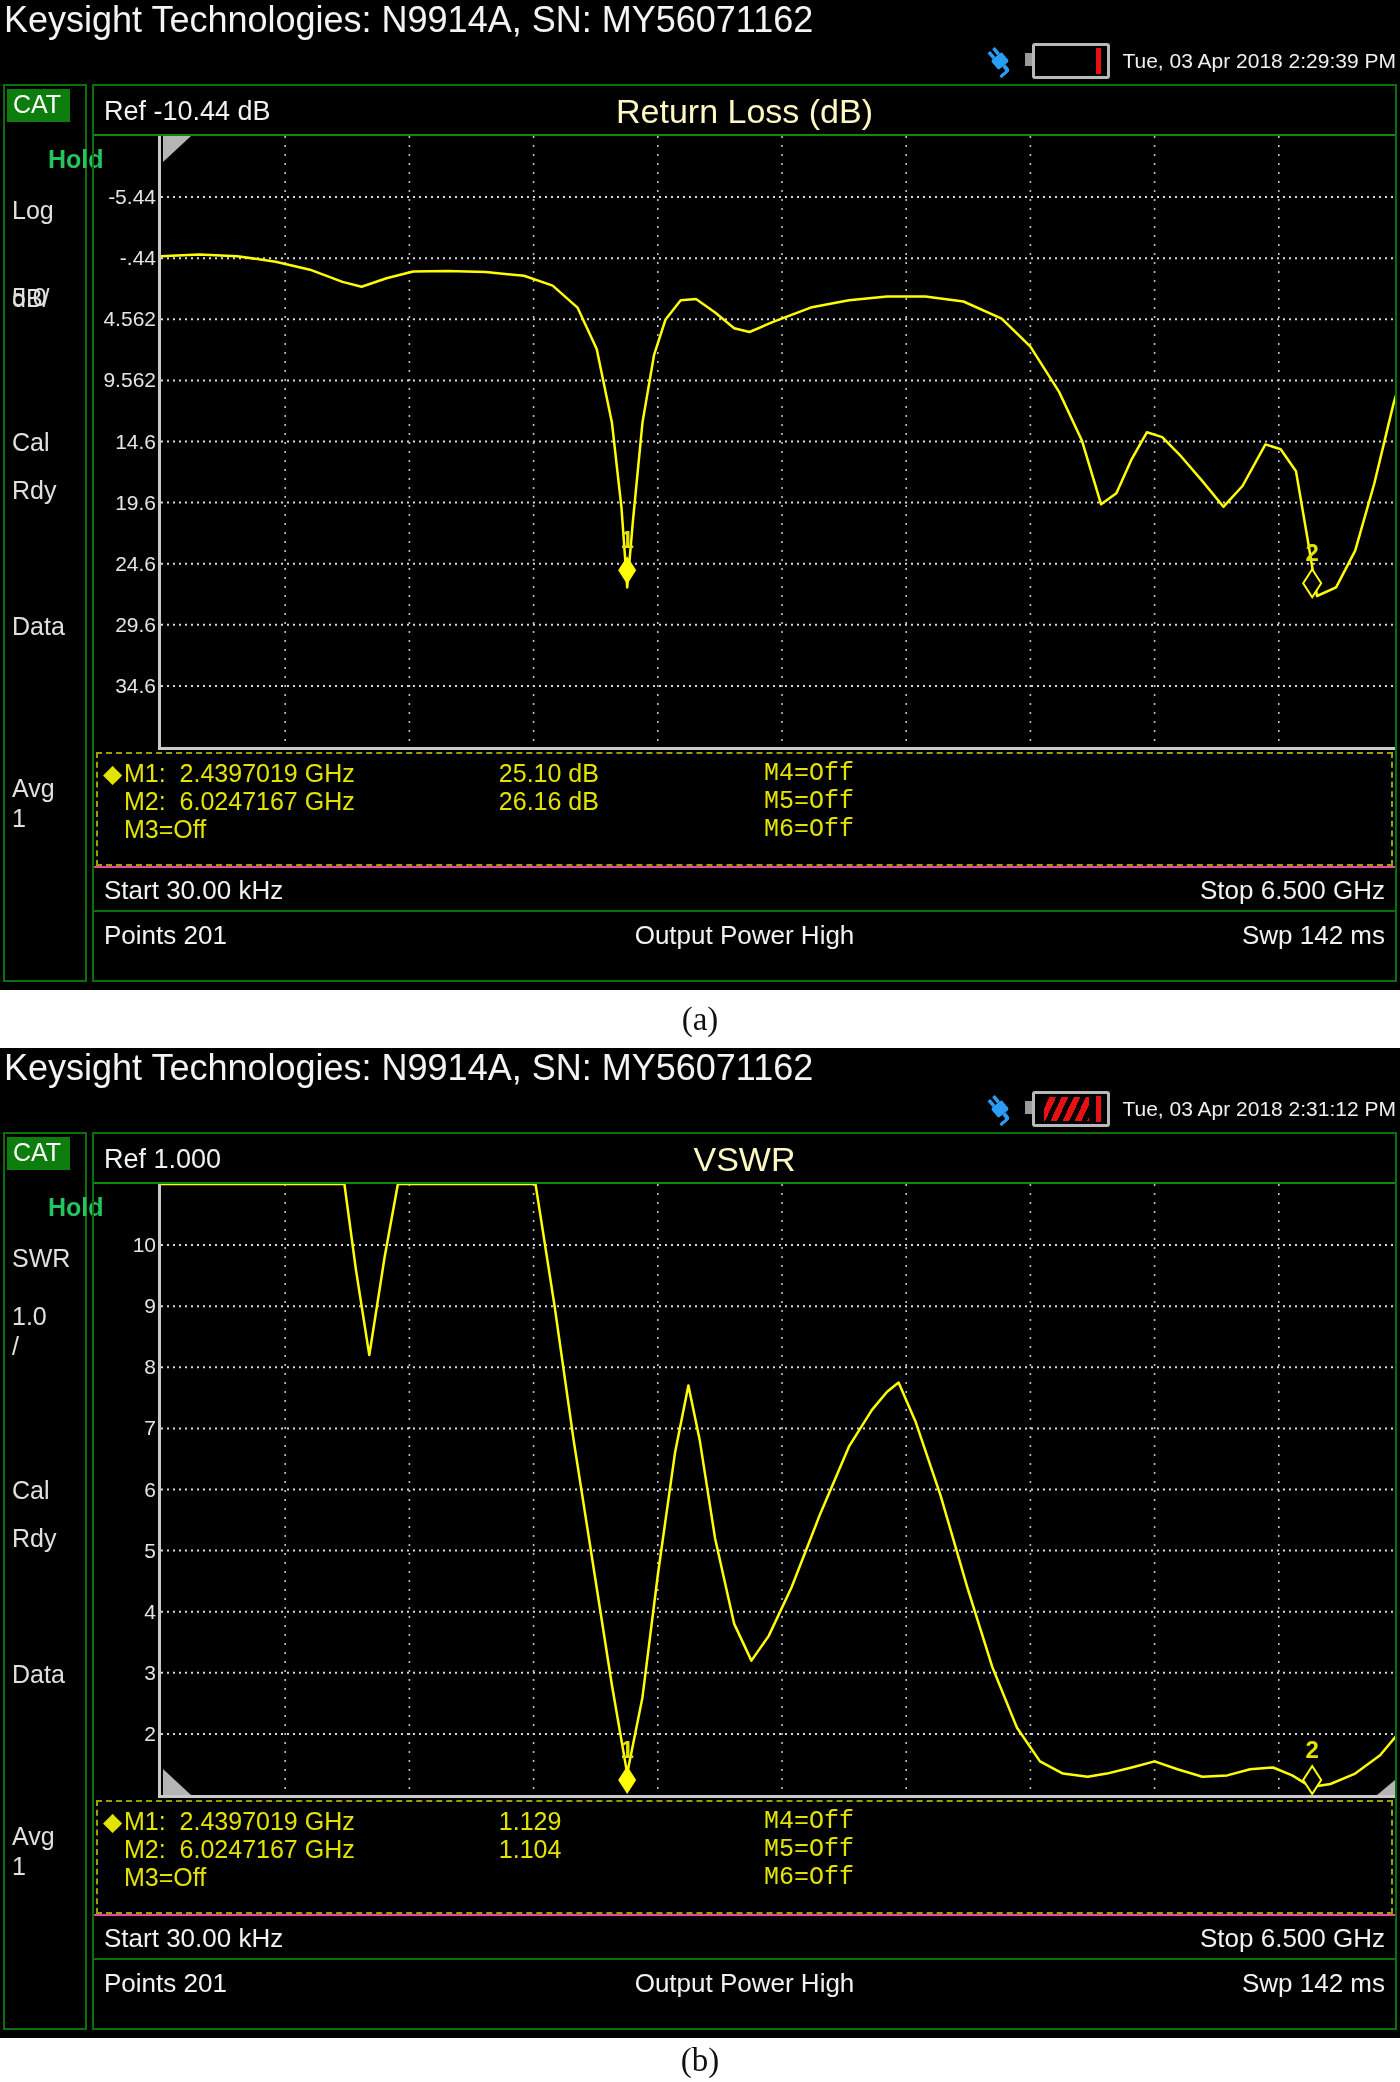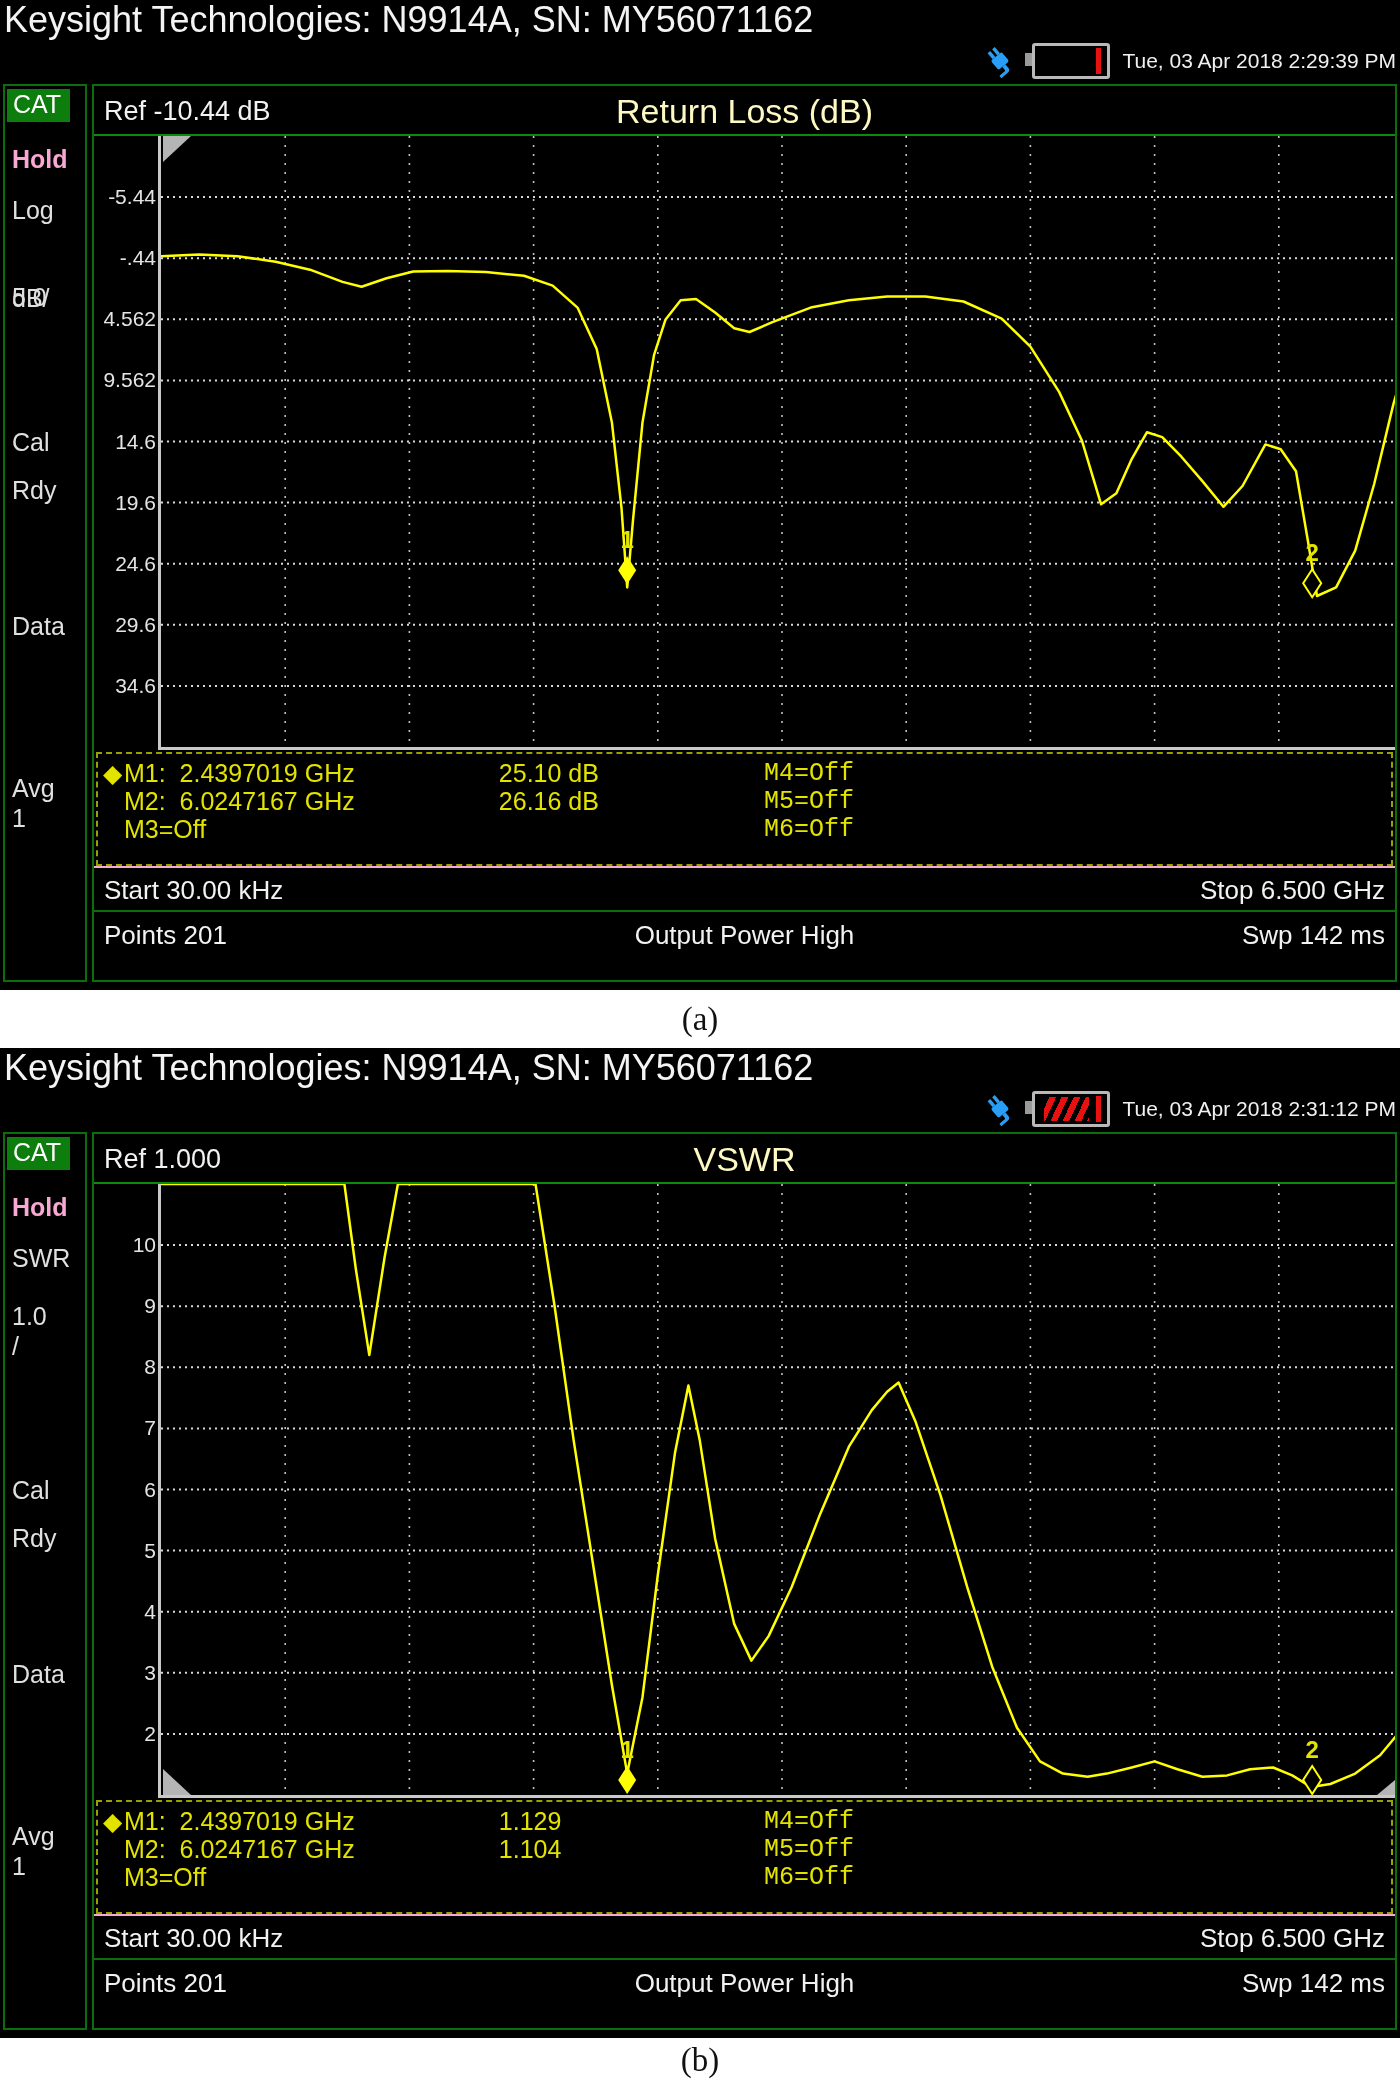--- a/index.html
+++ b/index.html
@@ -14,38 +14,38 @@
   .battery{width:72px;height:30px;border:3px solid #b9b9b9;border-radius:3px;position:relative;background:#000;flex:0 0 auto;}
   .battery:before{content:"";position:absolute;left:-10px;top:7px;width:7px;height:13px;background:#9a9a9a;}
   .batt-tick{position:absolute;right:6px;top:2px;bottom:2px;width:5px;background:#e81111;}
   .batt-hatch{position:absolute;left:9px;right:18px;top:3px;bottom:3px;
      background:repeating-linear-gradient(115deg,transparent 0 5px,#e81111 5px 11px);}
   
   .sbody{height:898px;display:flex;padding:0 3px;gap:5px;}
   .sidebar{width:80px;border:2px solid #0a6e0a;position:relative;flex:0 0 auto;}
   .sb-item{position:absolute;left:7px;color:#e0e0e0;font-size:25px;white-space:nowrap;text-align:right;}
   .sb-cat{left:2px;top:2px;background:#0d7d0d;color:#fff;padding:1px 9px 3px 6px;}
-  .sb-hold{color:#f9a8d4;font-weight:bold;}
+  .sb-hold{color:#22c55e;font-weight:bold;margin-left:36px;}
   .main{flex:1;border:2px solid #0a6e0a;display:flex;flex-direction:column;position:relative;}
   .main-header{height:48px;line-height:50px;position:relative;border-bottom:2px solid #0c8a0c;flex:0 0 auto;}
   .ref-label{color:#f2f2f2;font-size:27px;padding-left:10px;}
   .meas-label{position:absolute;left:50%;transform:translateX(-50%);color:#fef9c3;font-size:34px;}
   .plot-wrap{height:614px;display:flex;flex:0 0 auto;}
   .gutter{width:64px;position:relative;flex:0 0 auto;}
   .ylab{position:absolute;right:2px;color:#e4e4e4;font-size:21px;line-height:22px;}
   .plot{flex:1;position:relative;border-left:3px solid #c9c9c9;border-bottom:3px solid #c9c9c9;overflow:hidden;}
   .plot svg{position:absolute;left:0;top:0;}
   
   .marker-table{height:110px;margin:2px 2px 0 2px;border:2px dashed #9aa000;position:relative;flex:0 0 auto;color:#e3e300;font-size:25px;}
   .mrow{position:absolute;left:0;right:0;height:27px;line-height:27px;white-space:pre;}
   .m-dia{position:absolute;left:5px;color:#e3e300;}
   .m-left{position:absolute;left:26px;}
   .m-mid{position:absolute;left:31%;}
   .m-right{position:absolute;left:51.5%;font-family:Liberation Mono, monospace;}
-  .freq-row{height:42px;line-height:44px;border-top:2px solid #f9a8d4;display:flex;justify-content:space-between;color:#f2f2f2;font-size:26px;padding:0 10px;flex:0 0 auto;}
+  .freq-row{height:42px;line-height:44px;border-top:2px solid #ec4899;display:flex;justify-content:space-between;color:#f2f2f2;font-size:26px;padding:0 10px;flex:0 0 auto;}
   .status-row{height:44px;line-height:46px;border-top:2px solid #0a6e0a;position:relative;color:#f2f2f2;font-size:26px;flex:0 0 auto;}
   .sr-left{position:absolute;left:10px;}
   .sr-center{position:absolute;left:50%;transform:translateX(-50%);}
   .sr-right{position:absolute;right:10px;}
   .caption-band{display:flex;align-items:center;justify-content:center;background:#fff;color:#111;
      font-family:"Liberation Serif",serif;font-size:33px;}
   .band-a{height:58px;}
   .band-b{height:44px;}
 </style>
 </head>

